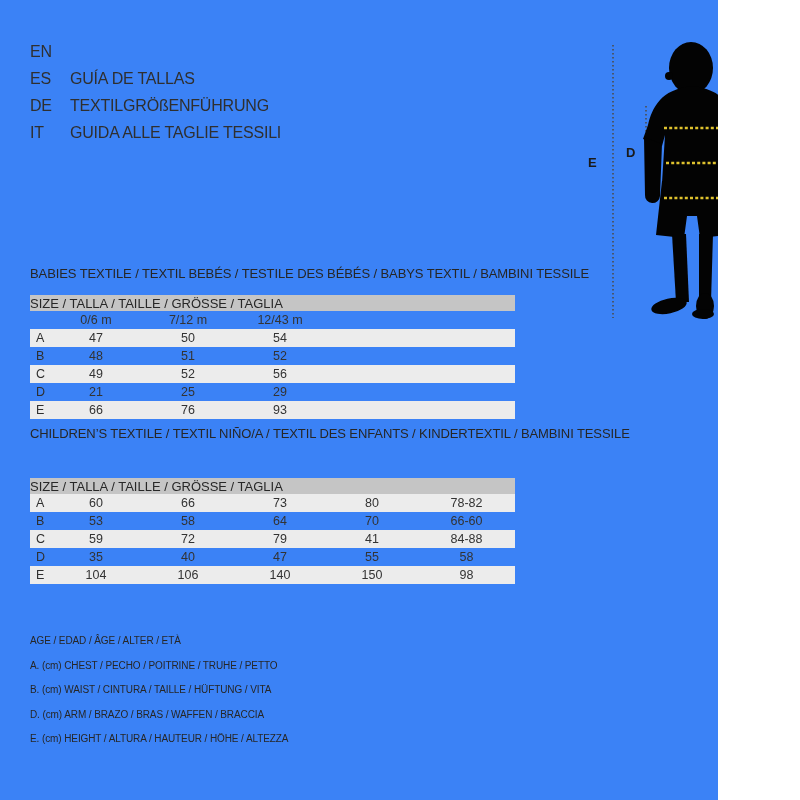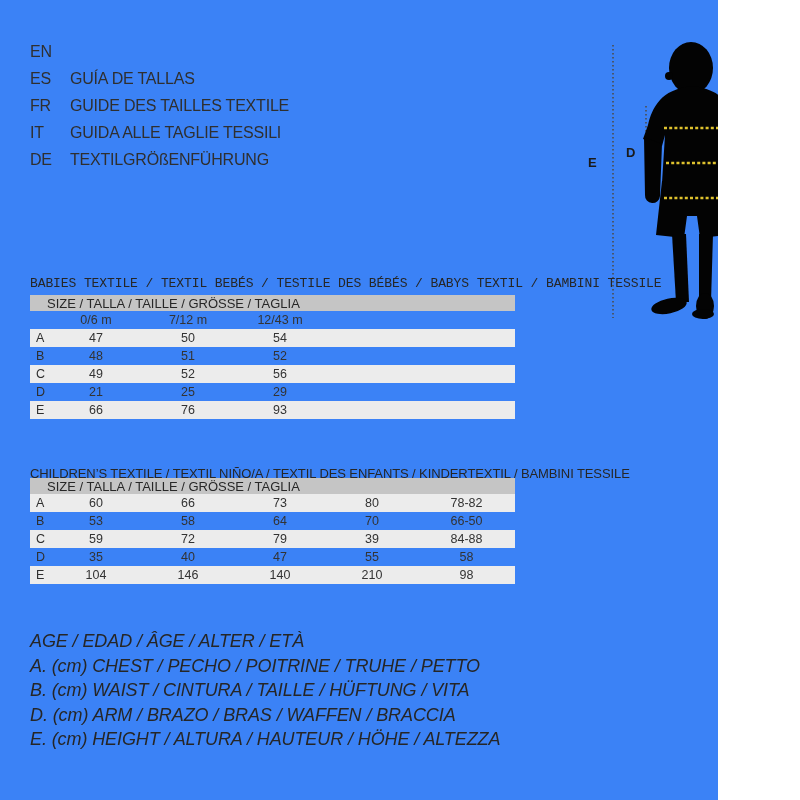--- a/index.html
+++ b/index.html
@@ -15,52 +15,48 @@
   .figure-wrap{position:absolute;left:580px;top:18px;width:220px;height:310px;}
   .figure-wrap text{font-family:"Liberation Sans","DejaVu Sans",sans-serif;font-weight:bold;font-size:13px;fill:#1a1a1a;}
 
   
   .sec-title{position:absolute;left:30px;font-size:13px;letter-spacing:-0.1px;color:#262626;white-space:nowrap;}
 
   
   table.size-table{position:absolute;left:30px;border-collapse:collapse;table-layout:fixed;width:485px;
                    font-size:12.5px;color:#333;}
   table.size-table td,table.size-table th{padding:0;height:18px;text-align:center;font-weight:normal;vertical-align:middle;}
-  tr.bar-row td{background:#c5c5c5;height:16px;text-align:left;padding-left:17px;font-size:13px;color:#272727;white-space:nowrap;}
+  tr.bar-row td{background:#c5c5c5;height:16px;text-align:left;padding-left:0;font-size:13px;color:#272727;white-space:nowrap;}
   tr.head-row td{height:18px;}
   tr.data-row th{text-align:left;padding-left:6px;color:#2f2f2f;}
   tr.stripe{background:#ececec;}
 
   
-  .legend{position:absolute;left:30px;top:629px;font-size:18px;line-height:24.5px;letter-spacing:-0.1px;color:#262626;white-space:nowrap;font-style:italic;}
+  .legend{position:absolute;left:30px;top:629px;font-size:10px;line-height:24.5px;letter-spacing:-0.1px;color:#262626;white-space:nowrap;}
 </style>
 </head>
 <body>
 
 <div class="canvas">
 
   <div class="lang-list">
     <div class="lang-row">
       <span class="lang-code">EN</span>
     </div>
     <div class="lang-row">
       <span class="lang-code">ES</span>
       <span class="lang-title">GUÍA DE TALLAS</span>
     </div>
     <div class="lang-row">
-      <span class="lang-code">FR</span>
-      <span class="lang-title">GUIDE DES TAILLES TEXTILE</span>
+      <span class="lang-code">DE</span>
+      <span class="lang-title">TEXTILGRÖßENFÜHRUNG</span>
     </div>
     <div class="lang-row">
       <span class="lang-code">IT</span>
       <span class="lang-title">GUIDA ALLE TAGLIE TESSILI</span>
-    </div>
-    <div class="lang-row">
-      <span class="lang-code">DE</span>
-      <span class="lang-title">TEXTILGRÖßENFÜHRUNG</span>
     </div>
   </div>
 
   <div class="figure-wrap">
     <svg width="220" height="310" viewBox="0 0 220 310">
 
       <line x1="33" y1="27" x2="33" y2="300" stroke="#4d4d4d" stroke-width="1.6" stroke-dasharray="1.6 2.4"></line>
 
       <line x1="66" y1="88" x2="66" y2="175" stroke="#4d4d4d" stroke-width="1.6" stroke-dasharray="1.6 2.4"></line>
 
@@ -89,21 +85,21 @@
       </g>
 
       <text x="183" y="114">A</text>
       <text x="183" y="149">B</text>
       <text x="183" y="184">C</text>
       <text x="46" y="139">D</text>
       <text x="8" y="149">E</text>
     </svg>
   </div>
 
-  <div class="sec-title" style="top:276px;font-family:Liberation Mono, monospace;">BABIES TEXTILE / TEXTIL BEBÉS / TESTILE DES BÉBÉS / BABYS TEXTIL / BAMBINI TESSILE</div>
+  <div class="sec-title" style="top:266px;">BABIES TEXTILE / TEXTIL BEBÉS / TESTILE DES BÉBÉS / BABYS TEXTIL / BAMBINI TESSILE</div>
 
   <table class="size-table" style="top:295px;">
     <colgroup>
         <col style="width:20px">
         <col style="width:92px">
         <col style="width:92px">
         <col style="width:92px">
         <col style="width:189px">
       </colgroup>
     <tbody>
@@ -148,21 +144,21 @@
       <tr class="data-row stripe">
         <th>E</th>
         <td>66</td>
         <td>76</td>
         <td>93</td>
         <td></td>
       </tr>
     </tbody>
   </table>
 
-  <div class="sec-title" style="top:466px;">CHILDREN’S TEXTILE / TEXTIL NIÑO/A / TEXTIL DES ENFANTS / KINDERTEXTIL / BAMBINI TESSILE</div>
+  <div class="sec-title" style="top:426px;">CHILDREN’S TEXTILE / TEXTIL NIÑO/A / TEXTIL DES ENFANTS / KINDERTEXTIL / BAMBINI TESSILE</div>
 
   <table class="size-table" style="top:478px;">
     <colgroup>
         <col style="width:20px">
         <col style="width:92px">
         <col style="width:92px">
         <col style="width:92px">
         <col style="width:92px">
         <col style="width:97px">
       </colgroup>
@@ -177,44 +173,44 @@
         <td>73</td>
         <td>80</td>
         <td>78-82</td>
       </tr>
       <tr class="data-row">
         <th>B</th>
         <td>53</td>
         <td>58</td>
         <td>64</td>
         <td>70</td>
-        <td>66-50</td>
+        <td>66-60</td>
       </tr>
       <tr class="data-row stripe">
         <th>C</th>
         <td>59</td>
         <td>72</td>
         <td>79</td>
-        <td>39</td>
+        <td>41</td>
         <td>84-88</td>
       </tr>
       <tr class="data-row">
         <th>D</th>
         <td>35</td>
         <td>40</td>
         <td>47</td>
         <td>55</td>
         <td>58</td>
       </tr>
       <tr class="data-row stripe">
         <th>E</th>
         <td>104</td>
-        <td>146</td>
+        <td>106</td>
         <td>140</td>
-        <td>210</td>
+        <td>150</td>
         <td>98</td>
       </tr>
     </tbody>
   </table>
 
   <div class="legend">
     <div>AGE / EDAD / ÂGE / ALTER / ETÀ</div>
     <div>A. (cm) CHEST / PECHO / POITRINE / TRUHE / PETTO</div>
     <div>B. (cm) WAIST / CINTURA / TAILLE / HÜFTUNG / VITA</div>
     <div>D. (cm) ARM / BRAZO / BRAS / WAFFEN / BRACCIA</div>

